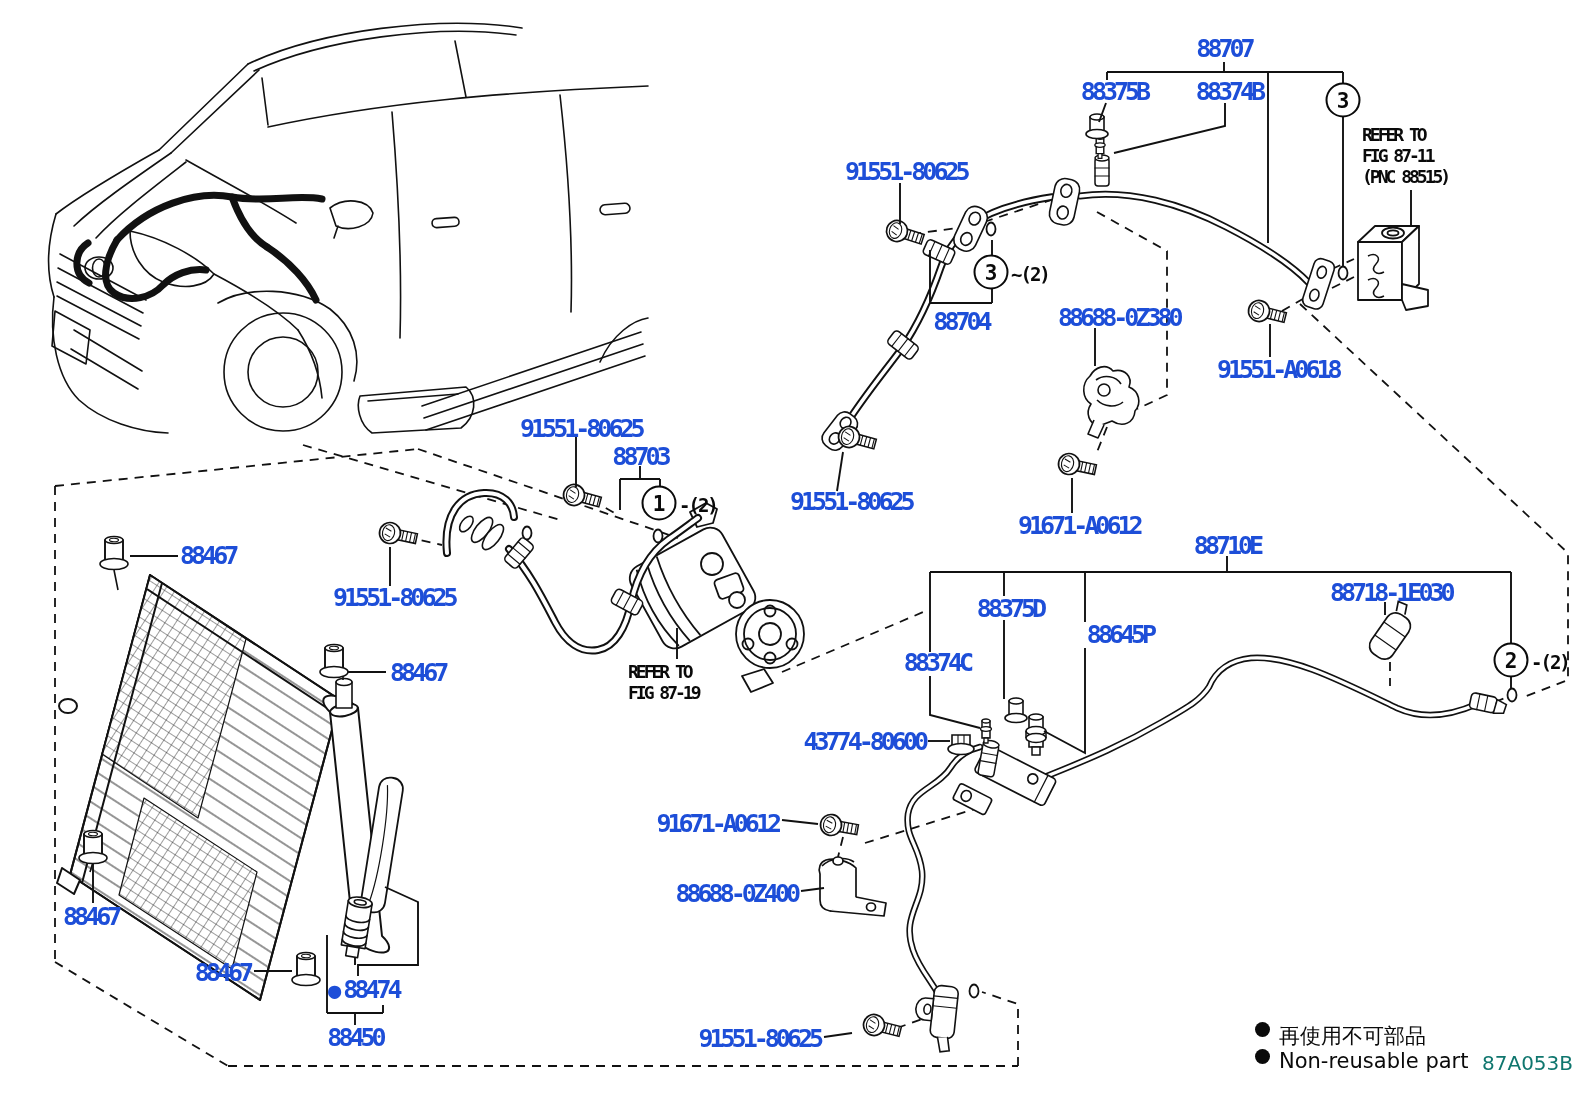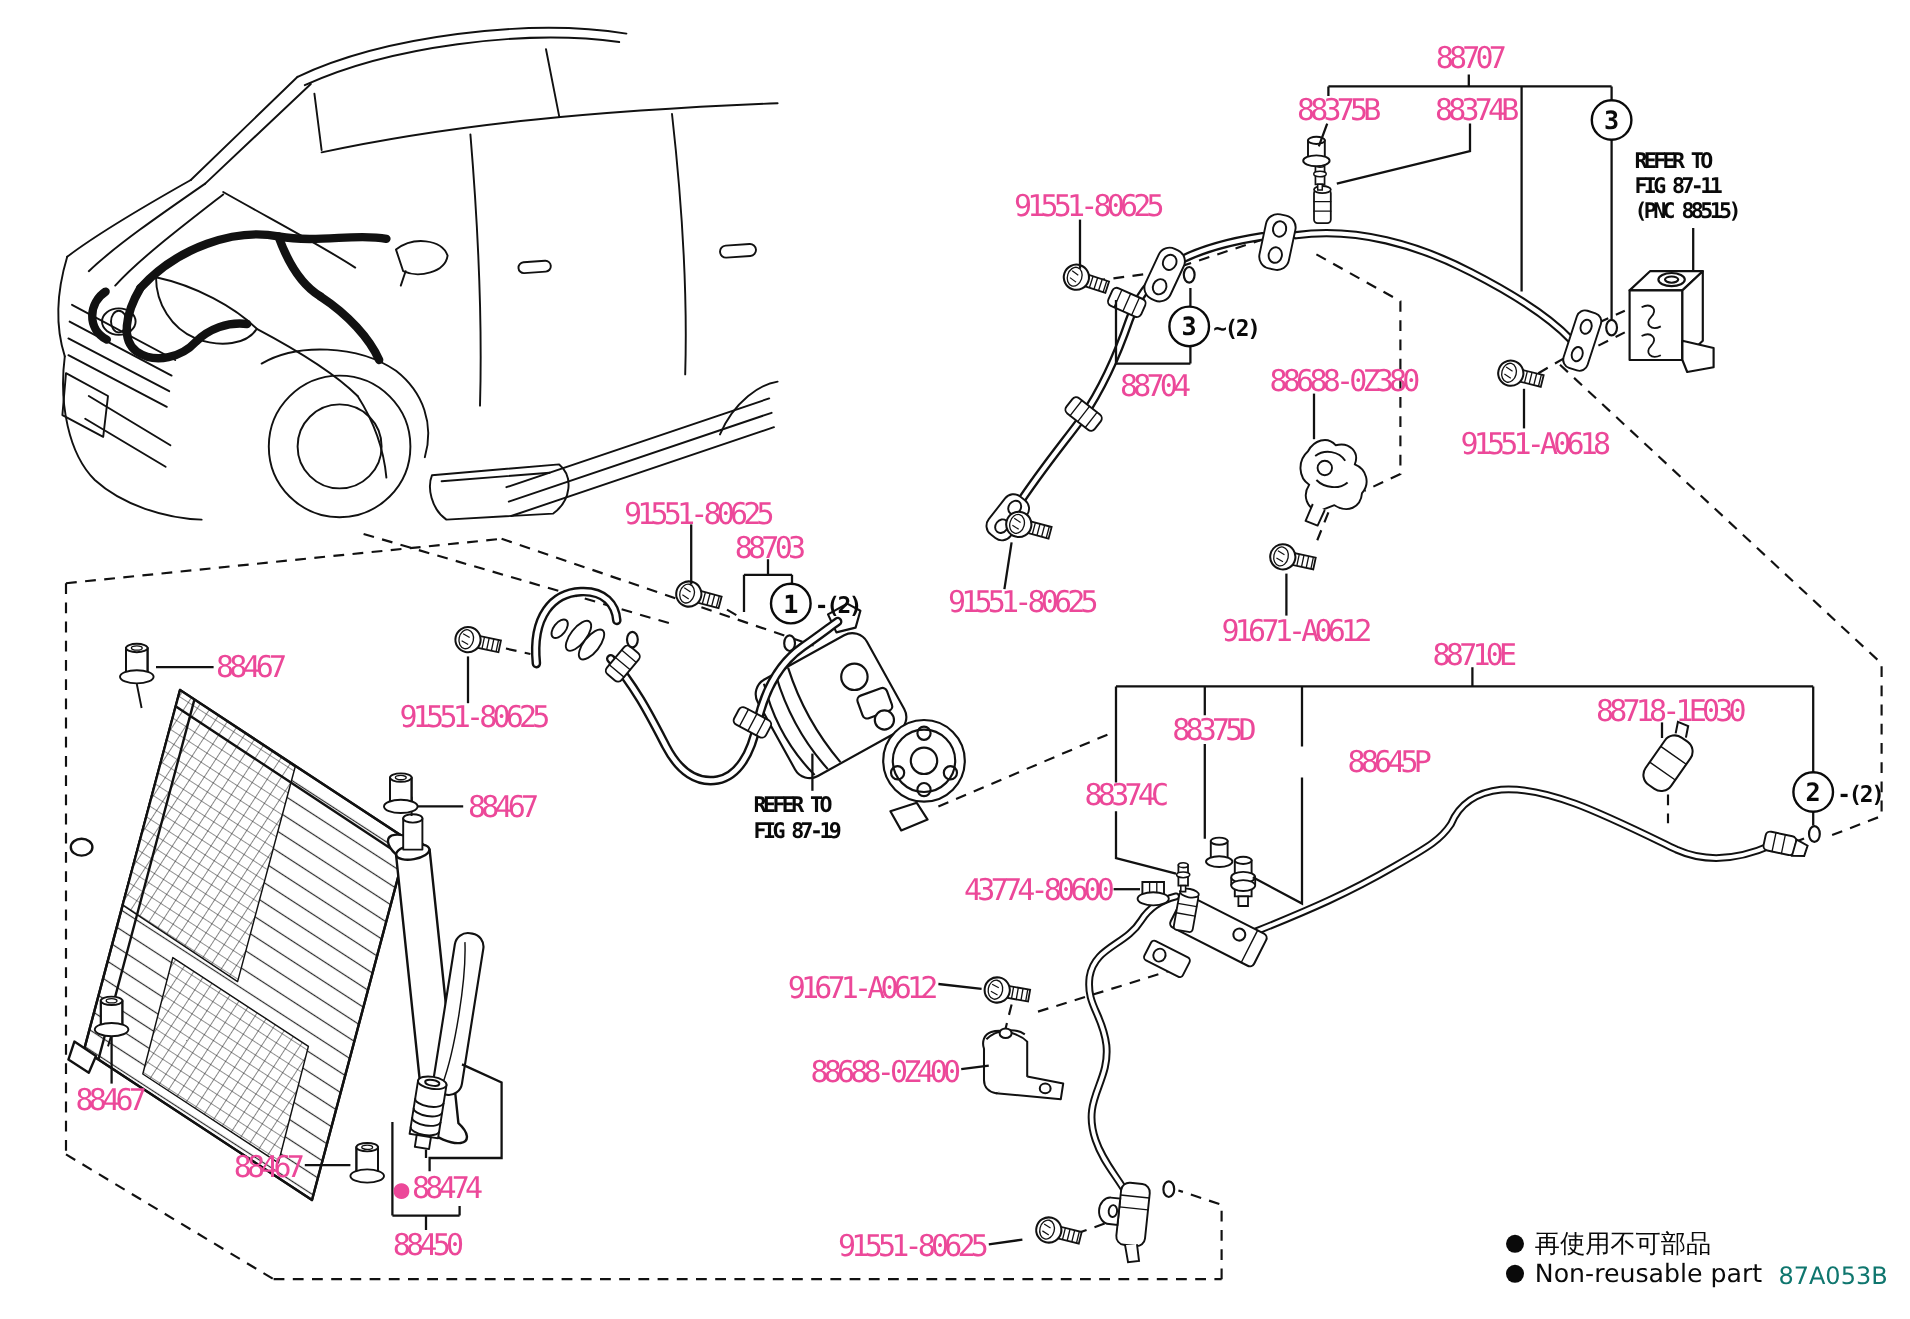--- a/index.html
+++ b/index.html
@@ -1,32 +1,32 @@
 <!DOCTYPE html>
 <html><head>
 <meta charset="utf-8">
 <style>
   html,body{margin:0;padding:0;background:#fff;}
   #stage{position:relative;width:1592px;height:1099px;background:#fff;overflow:hidden;
          font-family:"DejaVu Sans",sans-serif;color:#111;}
   #art{position:absolute;left:0;top:0;}
-  .pn{position:absolute;font-family:"DejaVu Sans Mono",monospace;font-weight:normal;
-      font-size:25px;letter-spacing:-4px;line-height:1;white-space:nowrap;color:#ec4899;}
+  .pn{position:absolute;font-family:"DejaVu Sans Mono",monospace;font-weight:bold;
+      font-size:25px;letter-spacing:-4px;line-height:1;white-space:nowrap;color:#1d4ed8;}
   .pn.c{transform:translateX(-50%);}
   .pn.r{transform:translateX(-100%);}
   .pn .blt{letter-spacing:0;font-size:22px;margin-right:2px;}
   .note{position:absolute;font-family:"DejaVu Sans Mono",monospace;font-weight:bold;
         font-size:18px;letter-spacing:-3px;line-height:21px;white-space:nowrap;color:#0a0a0a;}
   .callout{position:absolute;width:31px;height:31px;border:2.5px solid #0a0a0a;border-radius:50%;
            background:#fff;display:flex;align-items:center;justify-content:center;
            transform:translate(-50%,-50%);font-family:"DejaVu Sans Mono",monospace;
            font-weight:bold;font-size:21px;color:#0a0a0a;}
   .suffix{position:absolute;font-family:"DejaVu Sans Mono",monospace;font-weight:bold;
           font-size:19px;letter-spacing:-2px;white-space:nowrap;color:#0a0a0a;}
-  .legend-row{position:absolute;display:flex;align-items:center;gap:9px;
+  .legend-row{position:absolute;display:flex;gap:9px;
               font-family:"DejaVu Sans",sans-serif;font-size:21px;color:#0a0a0a;white-space:nowrap;}
   .legend-row .dot{width:15px;height:15px;border-radius:50%;background:#0a0a0a;flex:0 0 auto;}
   .figcode{position:absolute;font-family:"DejaVu Sans",sans-serif;font-size:20px;color:#0f766e;}
 </style>
 </head>
 <body>
 
 <div id="stage">
 
 <svg id="art" width="1592" height="1099" viewBox="0 0 1592 1099">
@@ -390,21 +390,21 @@
       <div class="pn l" style="left: 1058px; top: 305px;">88688-0Z380</div>
       <div class="pn l" style="left: 1217px; top: 357px;">91551-A0618</div>
       <div class="pn l" style="left: 520px; top: 416px;">91551-80625</div>
       <div class="pn c" style="left: 640px; top: 444px; text-align: right;">88703</div>
       <div class="pn l" style="left: 790px; top: 489px;">91551-80625</div>
       <div class="pn l" style="left: 1018px; top: 513px;">91671-A0612</div>
       <div class="pn c" style="left: 1227px; top: 533px;">88710E</div>
       <div class="pn l" style="left: 333px; top: 585px;">91551-80625</div>
       <div class="pn l" style="left: 1330px; top: 580px;">88718-1E030</div>
       <div class="pn c" style="left: 1010px; top: 596px;">88375D</div>
-      <div class="pn c" style="left: 1156px; top: 622px;">88645P</div>
+      <div class="pn c" style="left: 1120px; top: 622px;">88645P</div>
       <div class="pn c" style="left: 937px; top: 650px;">88374C</div>
       <div class="pn l" style="left: 180px; top: 543px;">88467</div>
       <div class="pn l" style="left: 390px; top: 660px;">88467</div>
       <div class="pn r" style="left: 925px; top: 729px;">43774-80600</div>
       <div class="pn r" style="left: 778px; top: 811px;">91671-A0612</div>
       <div class="pn r" style="left: 797px; top: 881px;">88688-0Z400</div>
       <div class="pn l" style="left: 63px; top: 904px;">88467</div>
       <div class="pn r" style="left: 250px; top: 960px;">88467</div>
       <div class="pn l" style="left: 328px; top: 977px;"><span class="blt">●</span><span>88474</span></div>
       <div class="pn c" style="left: 355px; top: 1025px;">88450</div>

